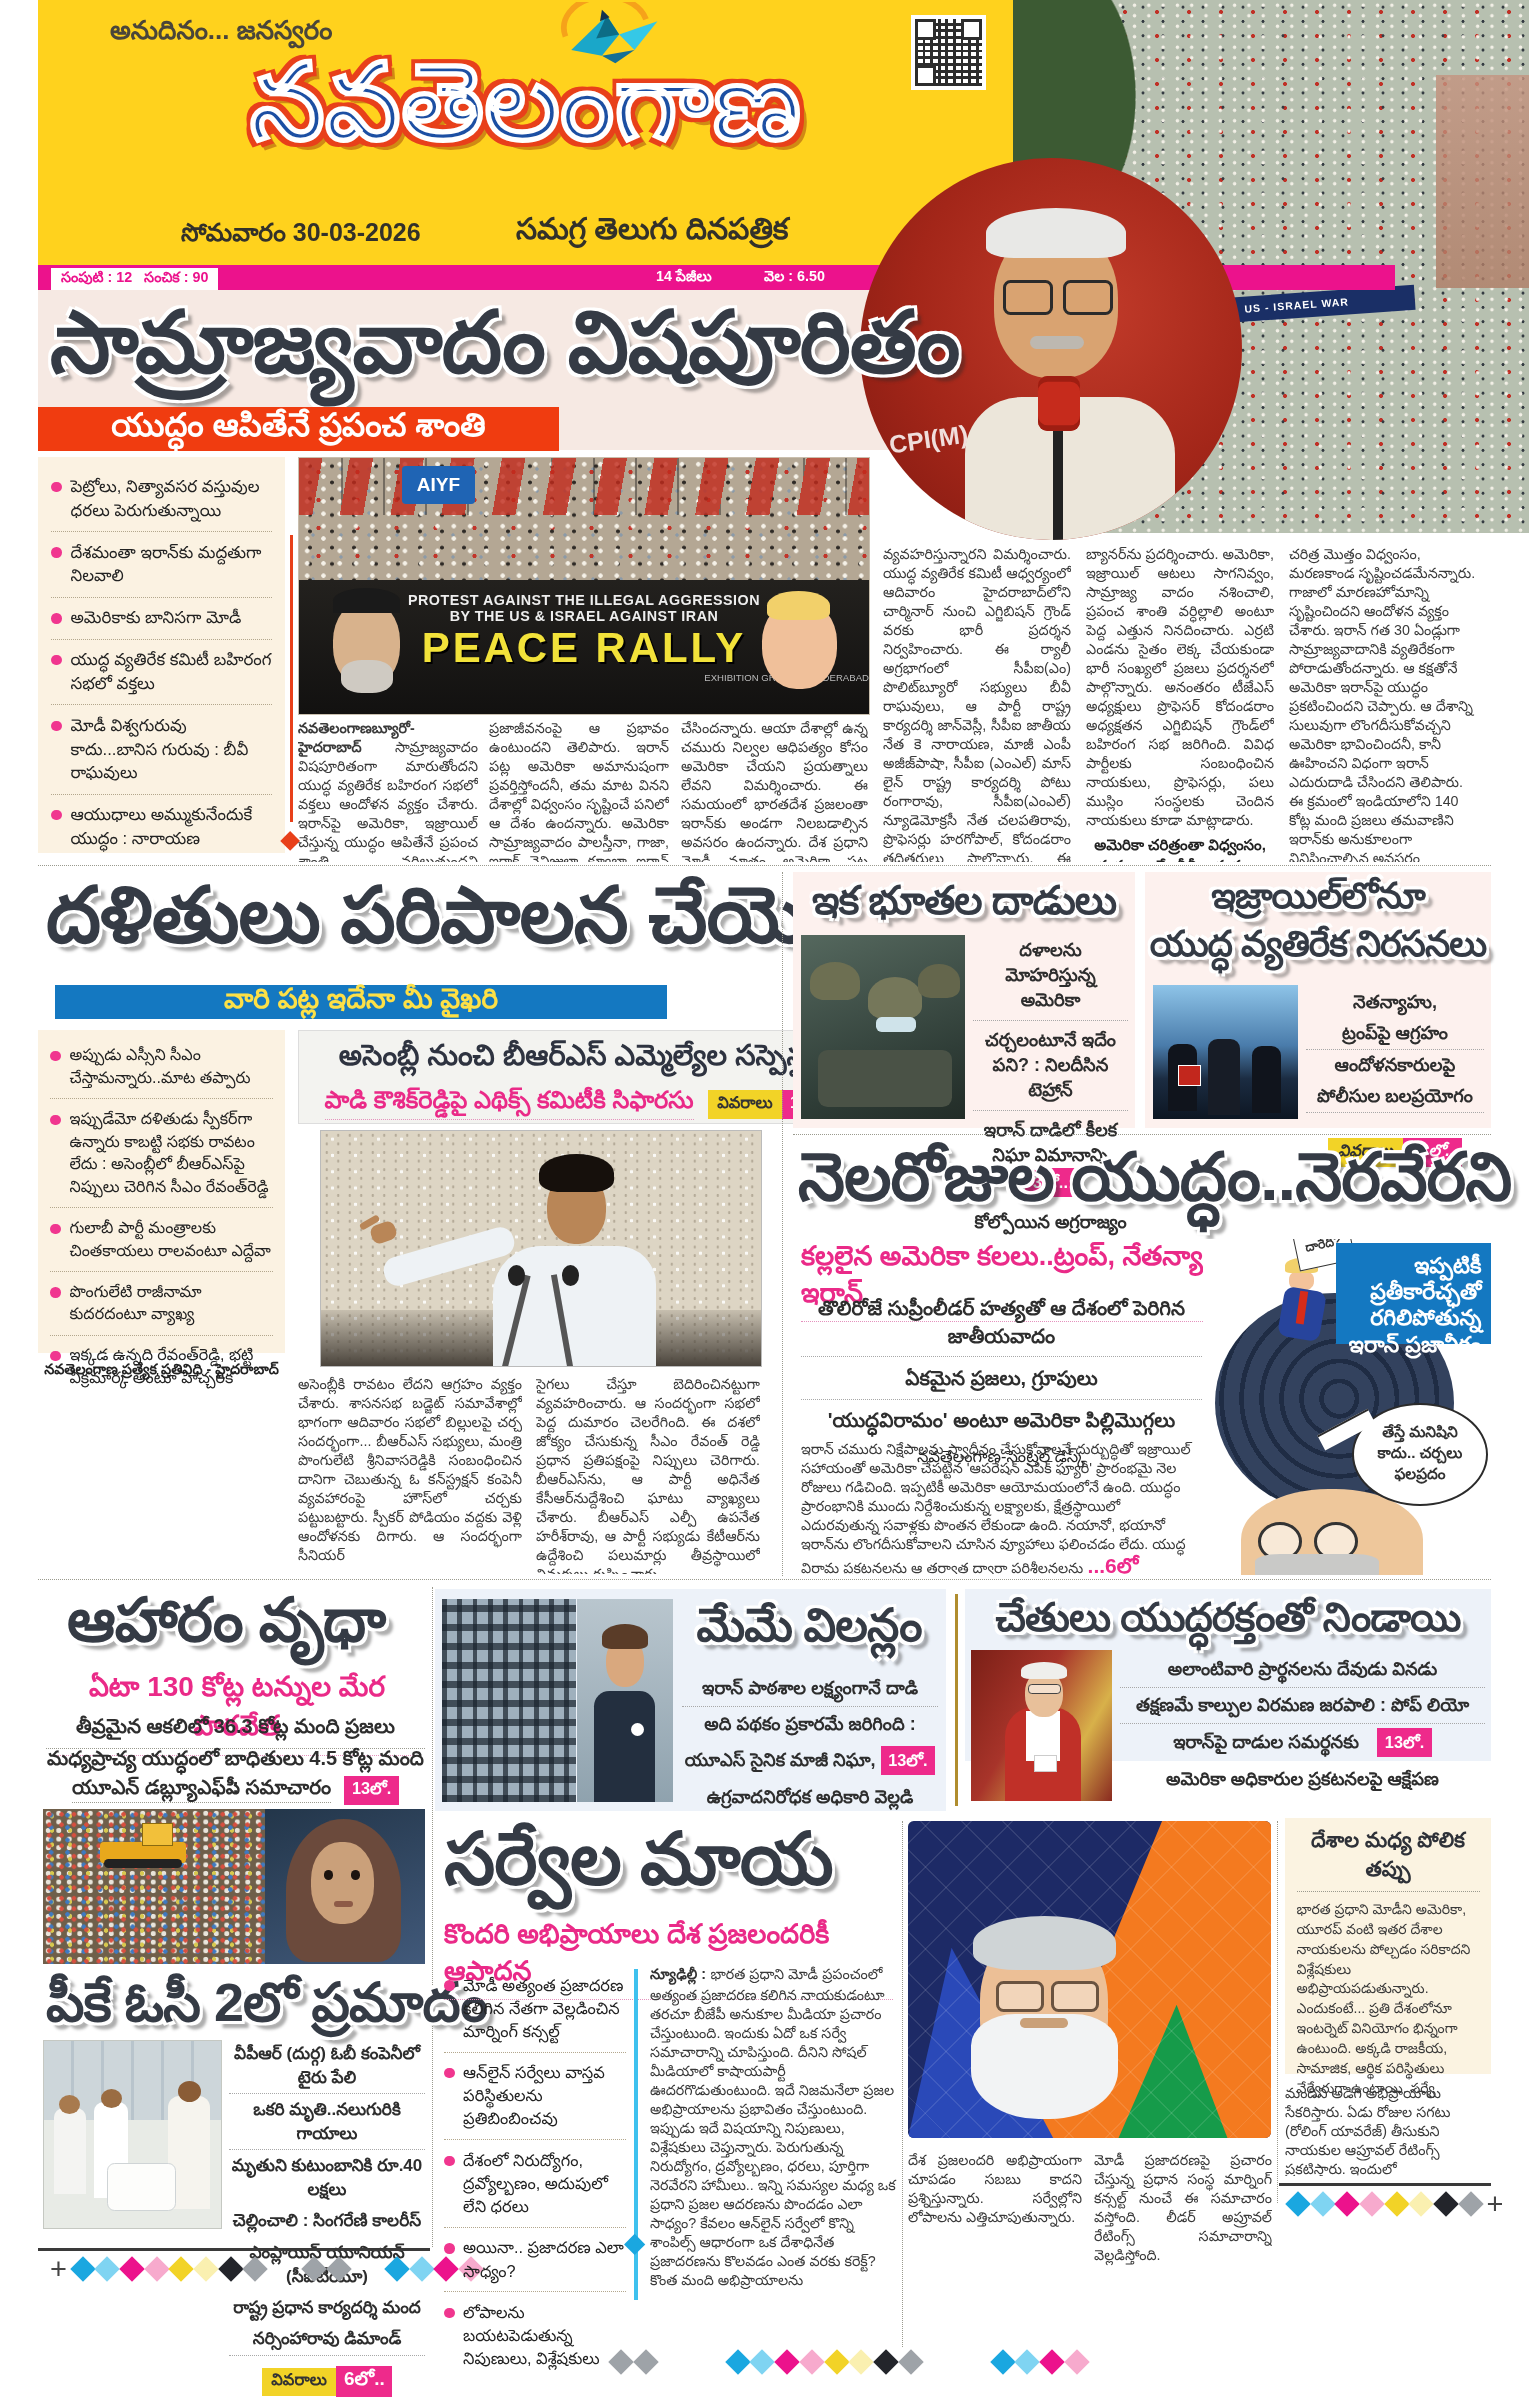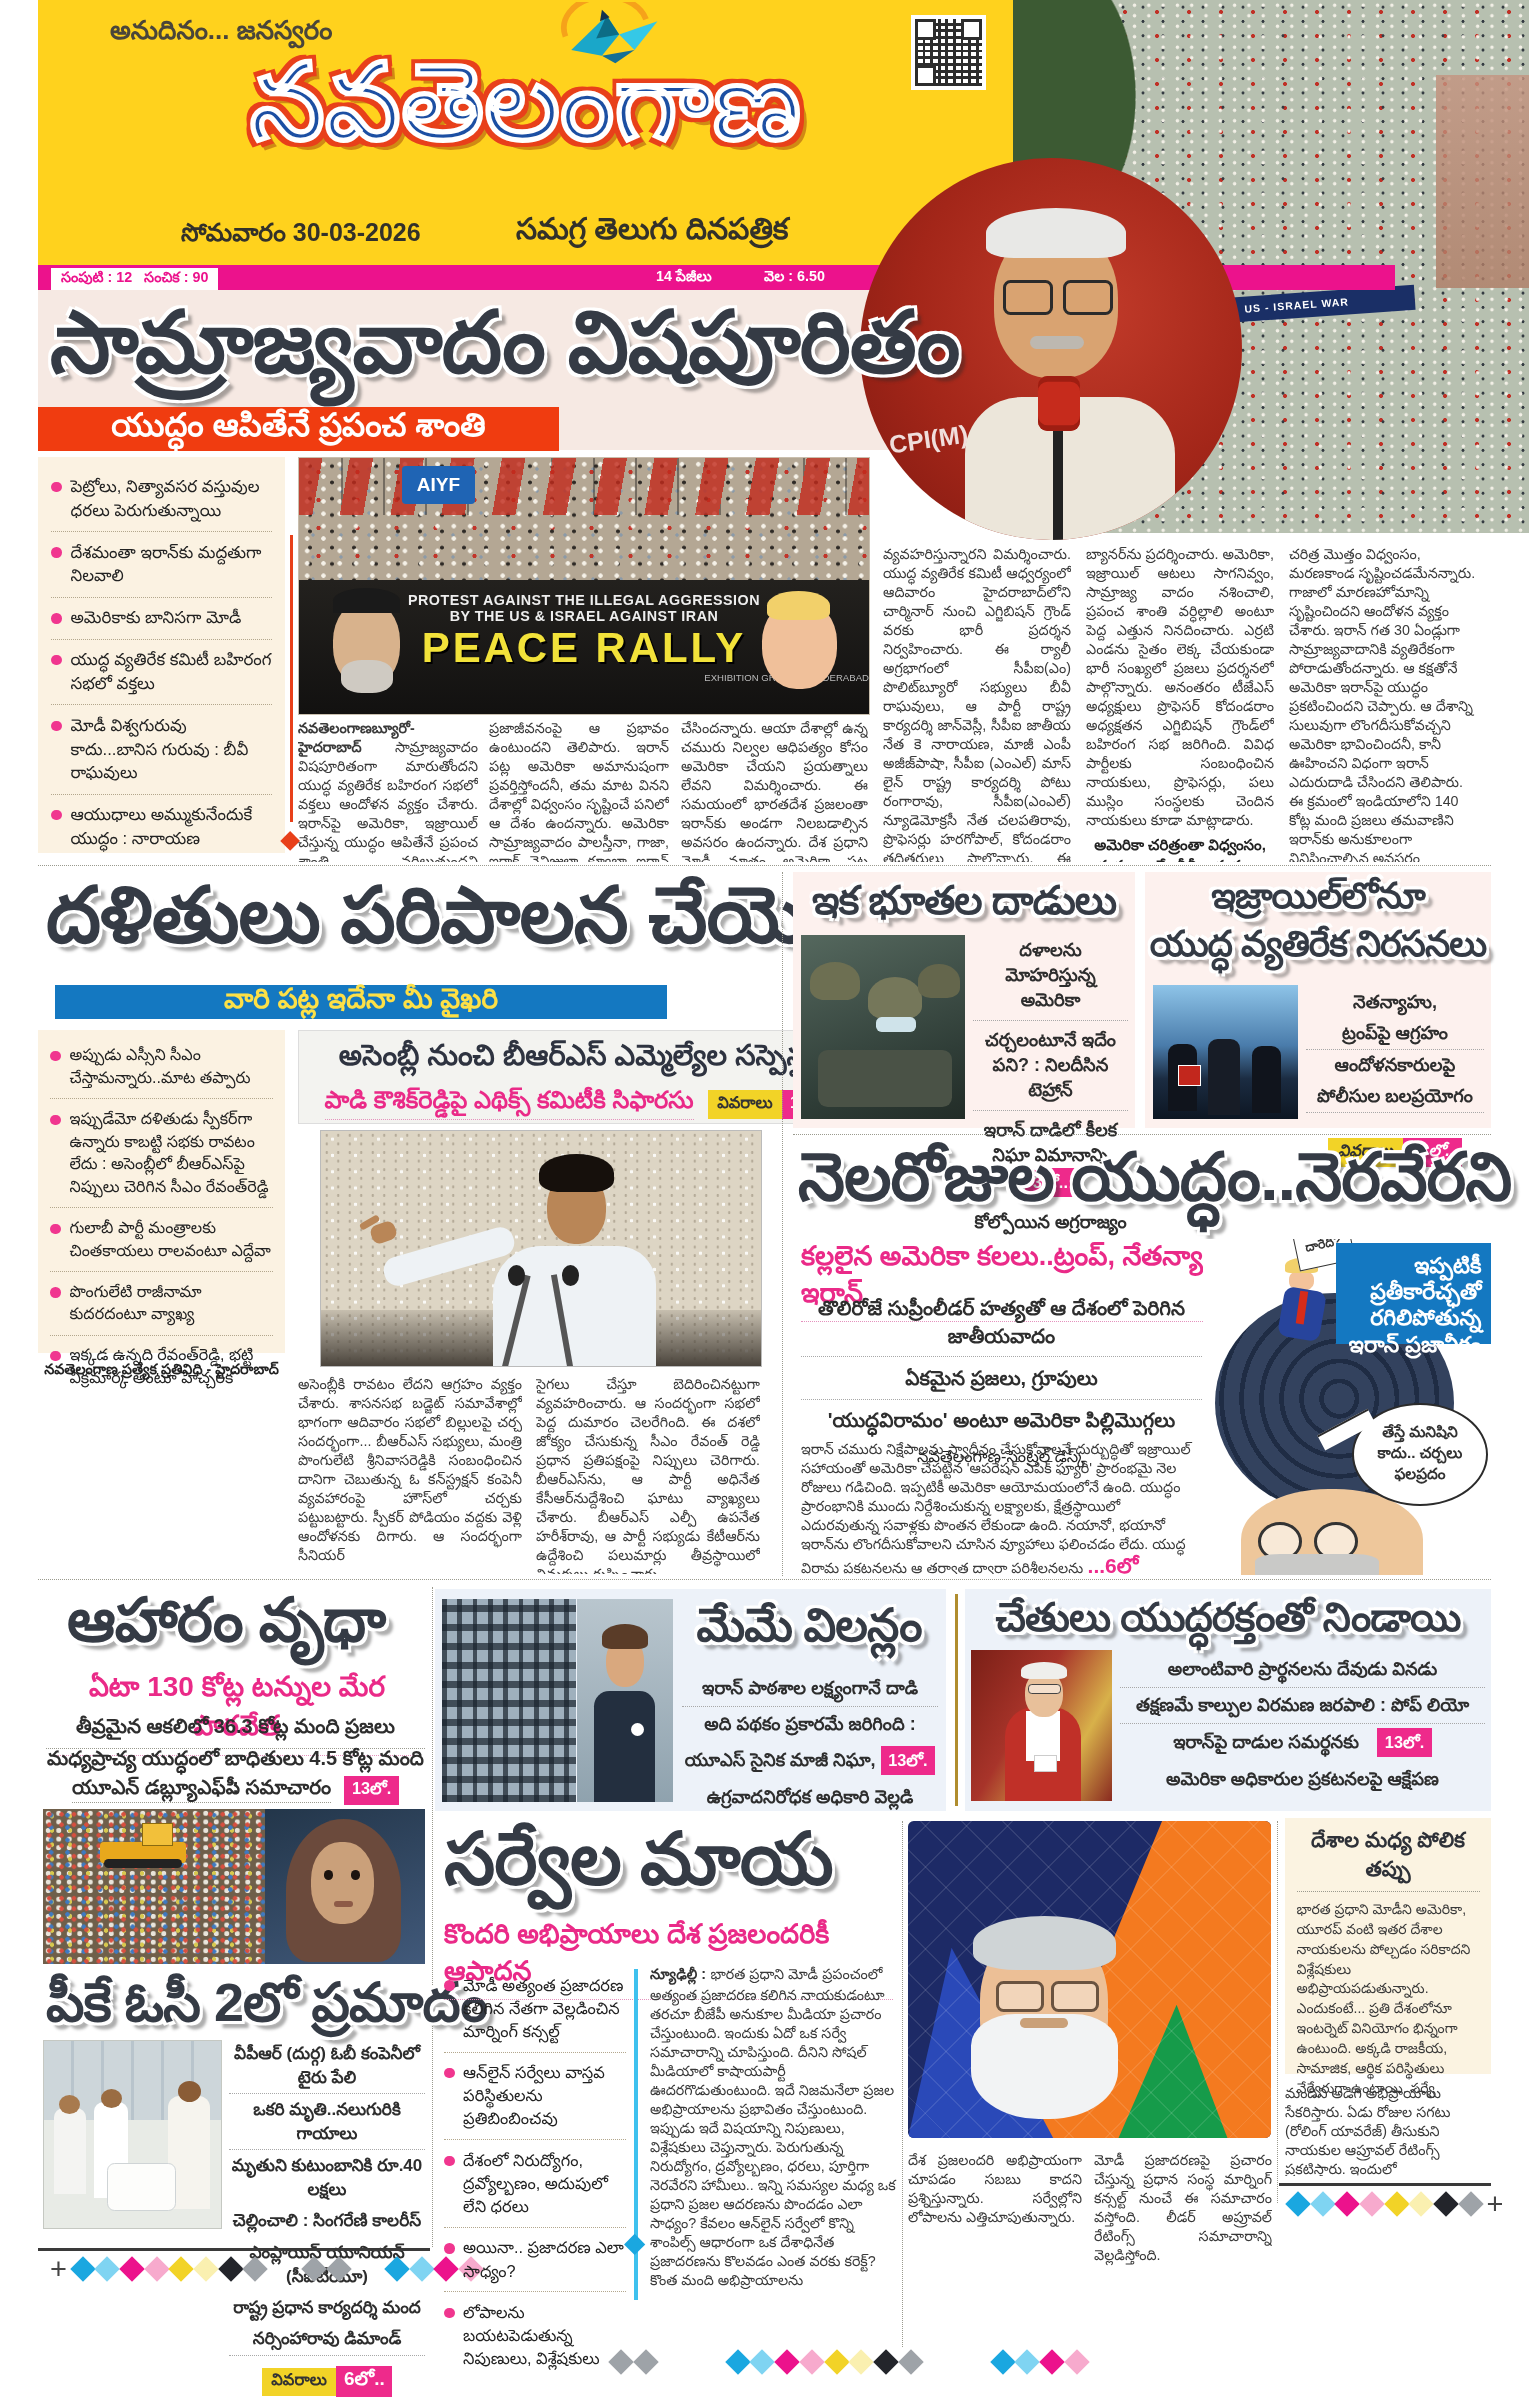--- a/index.html
+++ b/index.html
@@ -425,21 +425,21 @@
       <div class="boxline" style="padding:4.8px 0;border-bottom:none;">
         <span>యూఎస్ సైనిక మాజీ నిఘా,</span>
         <span class="badge-p">13లో.</span>
       </div>
       <div class="boxline" style="padding:4.8px 0;">ఉగ్రవాదనిరోధక అధికారి వెల్లడి</div>
     </div>
   </div>
 
   <div class="abs" style="left:955px;top:1594px;width:2.9px;height:212px;background:#b08d2f;"></div>
 
-  <div class="abs" style="left:965px;top:1589px;width:526px;height:222px;background:#EDF2F9;">
+  <div class="abs" style="left:965px;top:1589px;width:526px;height:172px;background:#EDF2F9;">
     <div class="c mega" style="position:absolute;left:19px;top:7.6px;width:488px;font-size:40px;">చేతులు యుద్ధరక్తంతో నిండాయి</div>
     <div class="abs" style="left:5.7px;top:61px;width:141px;height:151px;overflow:hidden;
                 background:linear-gradient(120deg,#7a1f16,#a8342a 40%,#d8b14a 72%,#8a2a20);">
       <div class="abs" style="left:34px;top:57px;width:76px;height:96px;background:#c03028;border-radius:29px 29px 0 0;"></div>
       <div class="abs" style="left:55px;top:61px;width:34px;height:50px;background:#fff;"></div>
       <div class="abs" style="left:54px;top:21px;width:38px;height:46px;background:#e8c09a;border-radius:46%;"></div>
       <div class="abs" style="left:50px;top:11.5px;width:46px;height:17px;background:#efefec;border-radius:50% 50% 20% 20%;"></div>
       <div class="abs" style="left:57px;top:34px;width:31px;height:7.6px;border:1.9px solid #444;border-radius:3.8px;background:rgba(255,255,255,.5);"></div>
       <div class="abs" style="left:63px;top:105px;width:21px;height:15.3px;background:#fff;border:1px solid #ccc;"></div>
     </div>

